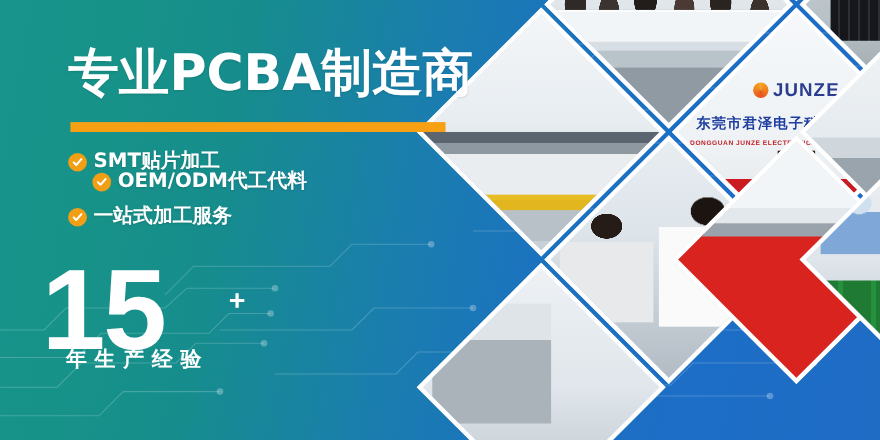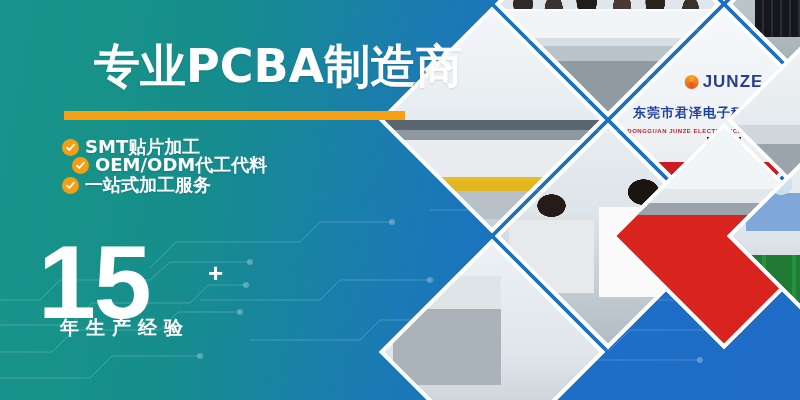--- a/index.html
+++ b/index.html
@@ -177,32 +177,31 @@
     content:""; position:absolute; left:20%; top:72%; width:8%; height:26%;
     background:#e8b400;
   }
 
   
   .headline{
     position:absolute; left:62px; top:42px;
     font:700 46px/1.05 "DejaVu Sans",sans-serif;
     color:#ffffff; letter-spacing:0px; white-space:nowrap;
     text-shadow:0 1px 2px rgba(0,0,0,.12);
-    margin-left:32px;
   }
   .rule{
     position:absolute; left:64px; top:111px; width:341px; height:9px;
     background:#f7a013;
   }
 
   .bullets{ position:absolute; left:62px; top:138px; width:400px; }
   .brow{ display:flex; align-items:flex-start; height:30px;flex-direction:column; }
-  .brow + .brow{ margin-top:8px; }
+  .brow + .brow{ margin-top:20px; }
   .bitem{ display:flex; align-items:center; white-space:nowrap; }
-  .bitem + .bitem{ margin-left:10px; }
+  .bitem + .bitem{ margin-left:22px; }
   .chk{
     width:17px; height:17px; border-radius:50%;
     background:#f29f16; display:inline-flex;
     align-items:center; justify-content:center; margin-right:6px;
     flex:0 0 auto;
   }
   .chk svg{ display:block; }
   .blabel{
     font:700 18px/1 "DejaVu Sans",sans-serif; color:#ffffff;
     text-shadow:0 1px 2px rgba(0,0,0,.14);

